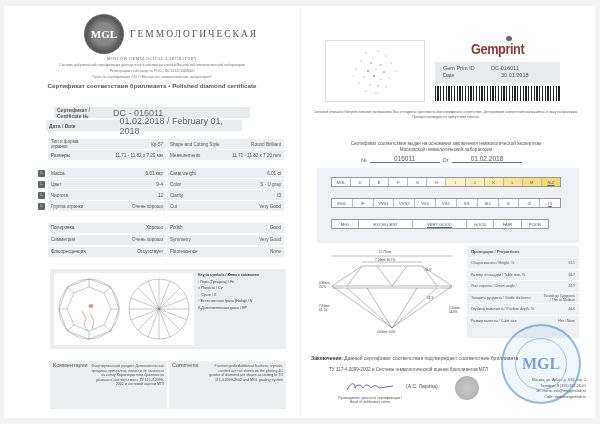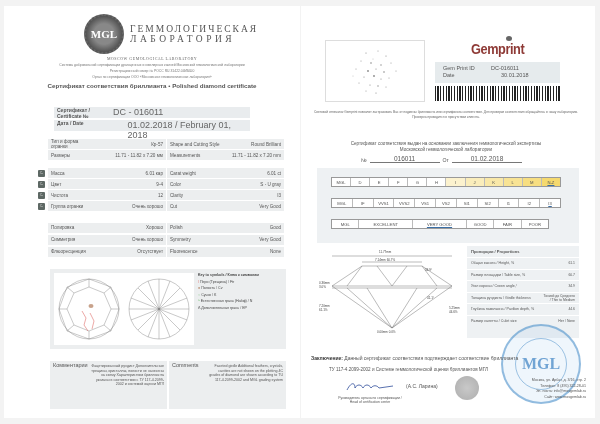--- a/index.html
+++ b/index.html
@@ -7,21 +7,21 @@
 .page{position:absolute;top:6px;background:#fff;height:412px}
 #left{left:4px;width:296px}
 #right{left:301px;width:294px}
 .logo-wrap{position:absolute;left:80px;top:8px;display:flex;align-items:center}
 .seal{width:40px;height:40px;border-radius:50%;background:radial-gradient(circle,#888 40%,#555 70%);border:2px dotted #666;display:flex;align-items:center;justify-content:center;color:#fff;font-family:"Liberation Serif",serif;font-size:11px;font-weight:bold}
 .lab-title{margin-left:6px;font-family:"Liberation Serif",serif;color:#555;font-size:9.5px;line-height:10.5px;letter-spacing:2px}
 .lab-title .l1{letter-spacing:3.5px}
 .lab-en{position:absolute;top:50px;left:0;width:296px;text-align:center;font-family:"Liberation Serif",serif;font-size:4px;color:#666;letter-spacing:.5px}
 .small-line{position:absolute;left:0;width:296px;text-align:center;font-size:3.4px;color:#777}
 .cert-h{position:absolute;top:76px;left:0;width:296px;text-align:center;font-size:6.2px;font-weight:bold;color:#555}
-.hrow{position:absolute;left:50px;width:196px;height:11px;background:#e9ecee;font-size:5px;color:#555;display:flex;align-items:flex-start}
+.hrow{position:absolute;left:50px;width:196px;height:11px;background:#e9ecee;font-size:5px;color:#555;display:flex;align-items:center}
 .hrow .lbl{font-weight:bold;padding-left:3px;width:55px}
 .hrow .val{font-size:9px;color:#666}
 .tbl{position:absolute;left:44px;width:236px}
 .tr{display:flex;height:10px;align-items:center;font-size:4.6px;color:#555;margin-bottom:1px}
 .tr .c{height:10px;display:flex;align-items:center;background:#eceeef;padding:0 3px}
 .tr .ru{width:50px}
 .tr .rv{width:68px;justify-content:flex-end}
 .tr .eu{width:58px;margin-left:1px}
 .tr .ev{width:59px;justify-content:flex-end}
 .ci{position:absolute;left:-10px;width:7px;height:7px;background:#5d6864;color:#ddd;font-size:3px;display:flex;align-items:center;justify-content:center;border-radius:1px}
@@ -66,34 +66,33 @@
 .stamp-blue .inner{position:absolute;left:12px;top:12px;width:52px;height:52px;border-radius:50%;border:1px solid rgba(70,140,200,.5);display:flex;align-items:center;justify-content:center;color:rgba(60,130,195,.7);font-family:"Liberation Serif",serif;font-weight:bold;font-size:16px}
 </style>
 </head>
 <body>
 
 <div class="page" id="left">
   <div class="logo-wrap">
     <div class="seal">MGL</div>
     <div class="lab-title">
       <div>ГЕММОЛОГИЧЕСКАЯ</div>
-      <div class="l1">ЛАБОРАТОРИЯ</div>
     </div>
   </div>
   <div class="lab-en">MOSCOW GEMOLOGICAL LABORATORY</div>
   <div class="small-line" style="top:57px">Система добровольной сертификации драгоценных и ювелирных камней Московской геммологической лаборатории</div>
   <div class="small-line" style="top:63px">Регистрационный номер № РОСС RU.31422.04ИБШ0</div>
   <div class="small-line" style="top:69px">Орган по сертификации ООО «Московская геммологическая лаборатория»</div>
   <div class="cert-h">Сертификат соответствия бриллианта • Polished diamond certificate</div>
 
   <div class="hrow" style="top:101px">
     <span class="lbl">Сертификат / Certificate №</span>
     <span class="val" style="margin-left:4px">DC - 016011</span>
   </div>
-  <div class="hrow" style="top:114px;left:50px">
+  <div class="hrow" style="top:114px;left:42px">
     <span class="lbl">Дата / Date</span>
     <span class="val" style="margin-left:20px">01.02.2018 / February 01, 2018</span>
   </div>
 
   <div class="tbl" style="top:133px">
     <div class="tr">
       <span class="c ru">Тип и форма огранки</span>
       <span class="c rv">Кр-57</span>
       <span class="c eu">Shape and Cutting Style</span>
       <span class="c ev">Round Brilliant</span>

